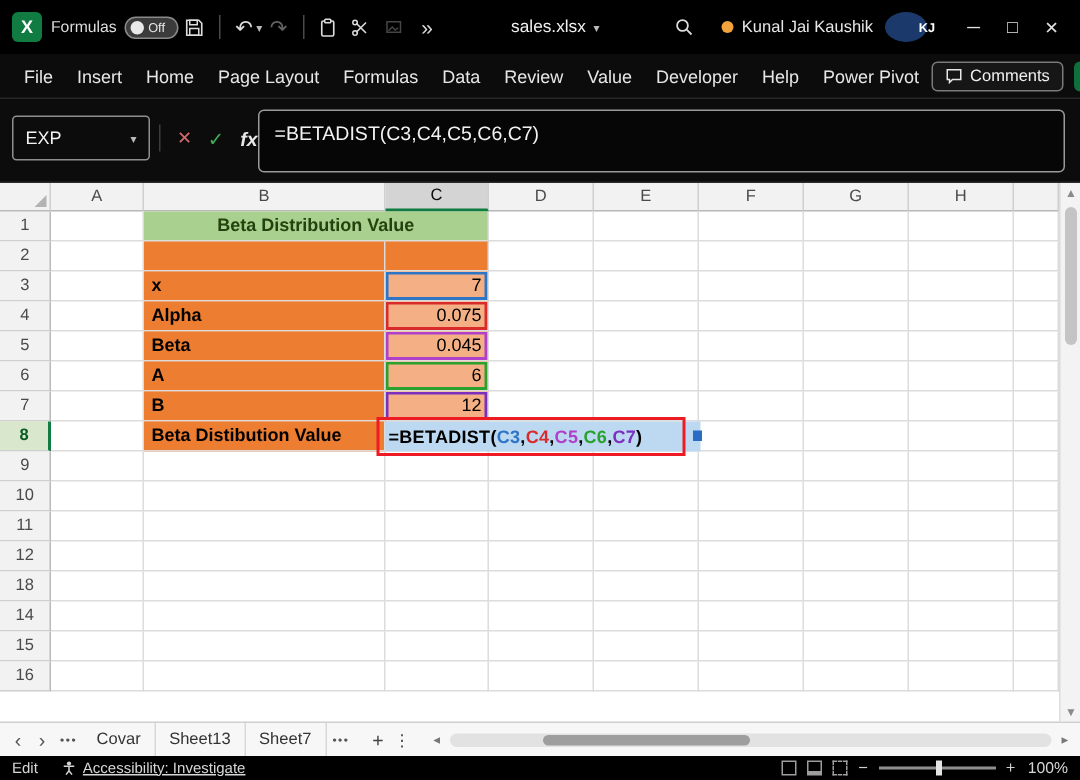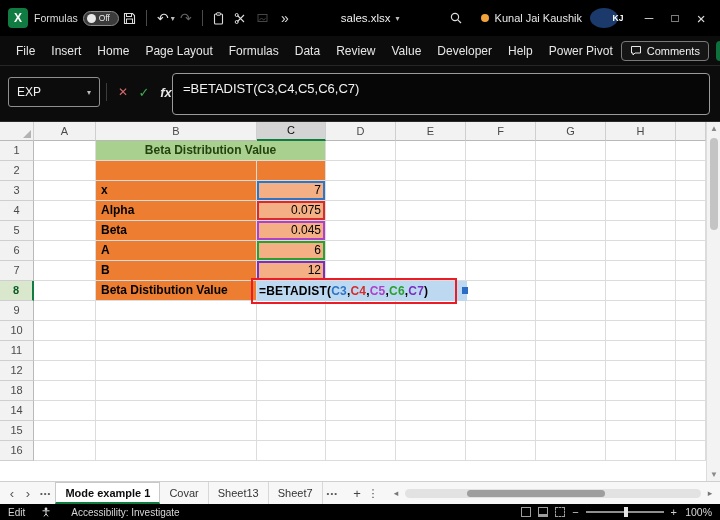--- a/index.html
+++ b/index.html
@@ -80,21 +80,21 @@
   .add-sheet{width:18px;text-align:center;color:#444;font-size:13px;margin-left:6px;}
   .kebab{width:14px;text-align:center;color:#444;font-size:11px;}
   .hscroll{flex:1;display:flex;align-items:center;margin:0 4px 0 10px;gap:3px;}
   .hs-arrow{color:#777;font-size:9px;width:12px;text-align:center;}
   .hs-track{flex:1;height:9px;background:#e2e2e2;border-radius:5px;position:relative;}
   .hs-thumb{position:absolute;left:62px;top:1px;width:138px;height:7px;background:#9e9e9e;border-radius:4px;}
 
   
   .statusbar{position:absolute;top:504px;left:0;width:720px;height:16px;background:#000;color:#d6d6d6;font-size:10px;display:flex;align-items:center;padding:0 8px;}
   .sb-mode{margin-right:16px;}
-  .sb-acc{display:flex;align-items:center;gap:20px;}
+  .sb-acc{display:flex;align-items:center;gap:4px;text-decoration:underline;}
   .sb-right{margin-left:auto;display:flex;align-items:center;gap:7px;}
   .vicon{width:10px;height:10px;border:1px solid #9d9d9d;display:inline-block;}
   .vicon.layout{border-bottom-width:3px;}
   .vicon.break{border-style:dashed;}
   .zsign{color:#cfcfcf;font-size:11px;}
   .zslider{width:78px;height:2px;background:#8f8f8f;position:relative;}
   .ztick{position:absolute;left:50%;top:-2px;width:1px;height:6px;background:#bfbfbf;}
   .zknob{position:absolute;left:49%;top:-4px;width:4px;height:10px;background:#e4e4e4;}
   .zoomval{min-width:28px;text-align:right;font-size:10.5px;}
   svg{display:block}
@@ -433,21 +433,20 @@
   <div class="vs-arrow">▲</div>
   <div class="vs-thumb"></div>
   <div class="vs-arrow bottom">▼</div>
 </div>
 
 <div class="sheetbar">
   <span class="nav-arrow">‹</span>
   <span class="nav-arrow">›</span>
   <span class="tabs-more">•••</span>
   <div id="sheet-tabs">
-      <div class="stab active">Mode example 1</div>
       <div class="stab">Covar</div>
       <div class="stab">Sheet13</div>
       <div class="stab">Sheet7</div>
     </div>
   <span class="tabs-more">•••</span>
   <span class="add-sheet">+</span>
   <span class="kebab">⋮</span>
   <div class="hscroll">
     <span class="hs-arrow">◂</span>
     <div class="hs-track">

